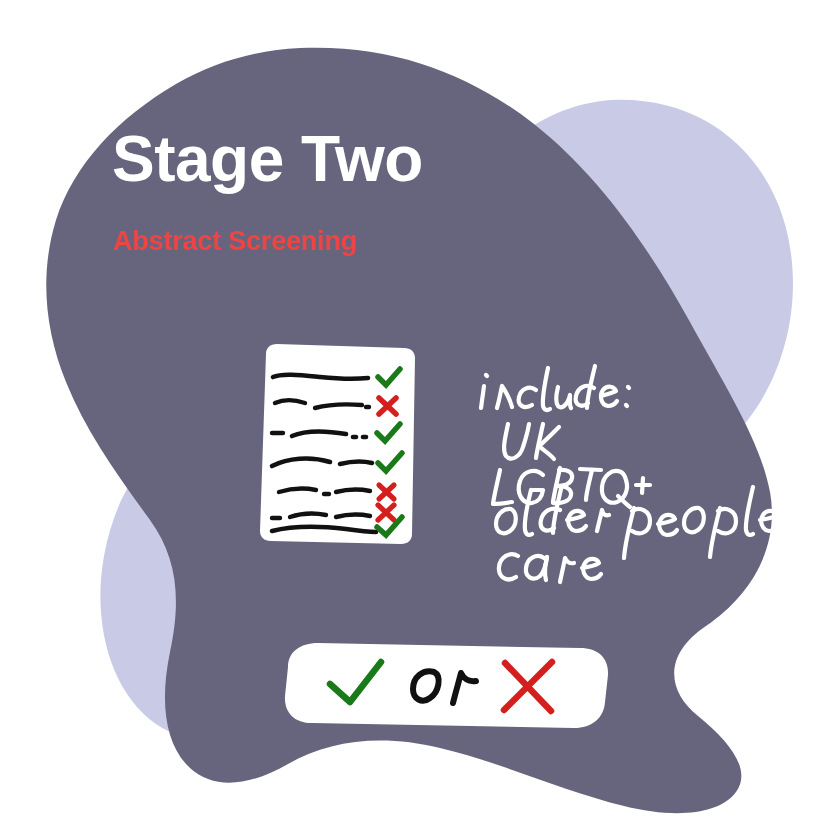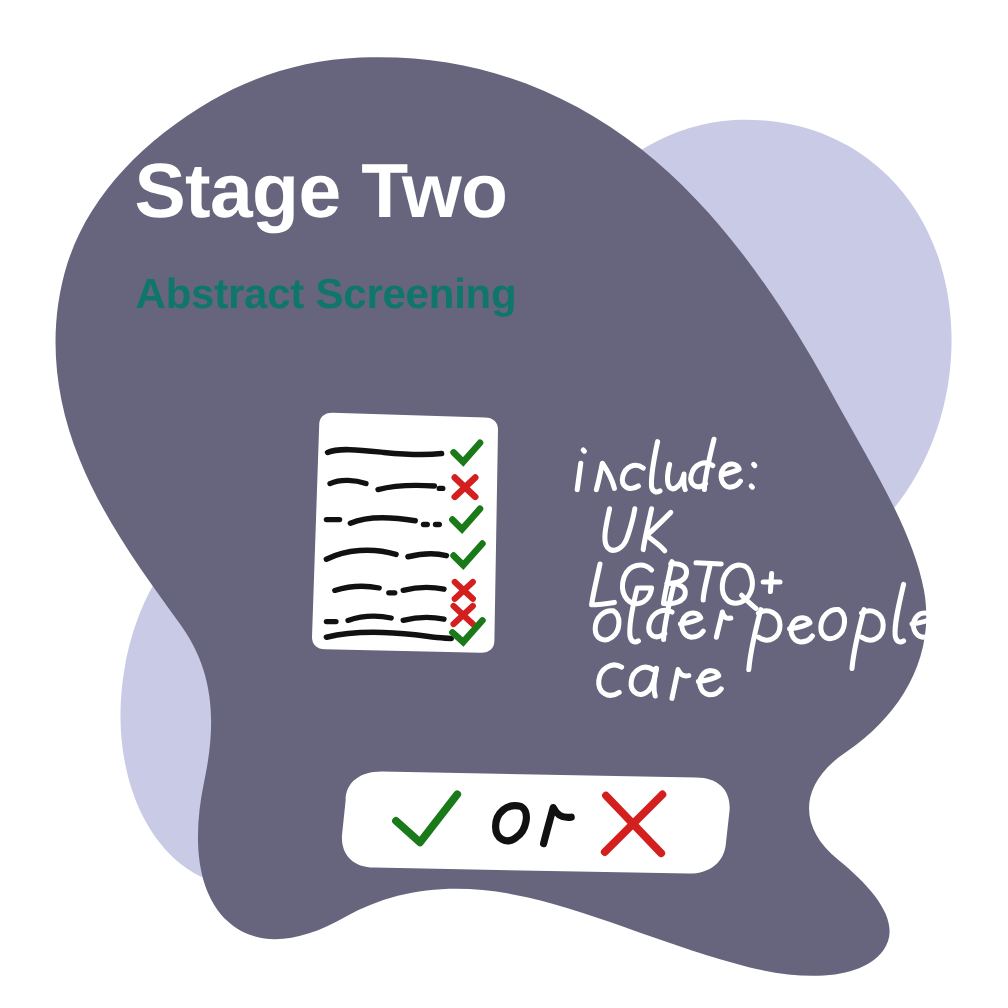--- a/index.html
+++ b/index.html
@@ -43,23 +43,23 @@
     font-weight: bold;
     color: #ffffff;
     letter-spacing: -0.5px;
     line-height: 1;
     white-space: nowrap;
   }
   #page-subtitle {
     position: absolute;
     left: 113px;
     top: 228px;
-    font-size: 35px;
+    font-size: 27px;
     font-weight: bold;
-    color: #0f766e;
+    color: #ef4444;
     letter-spacing: -0.2px;
     line-height: 1;
     white-space: nowrap;
   }
 </style>
 </head>
 <body>
 
 <div id="canvas">
 

